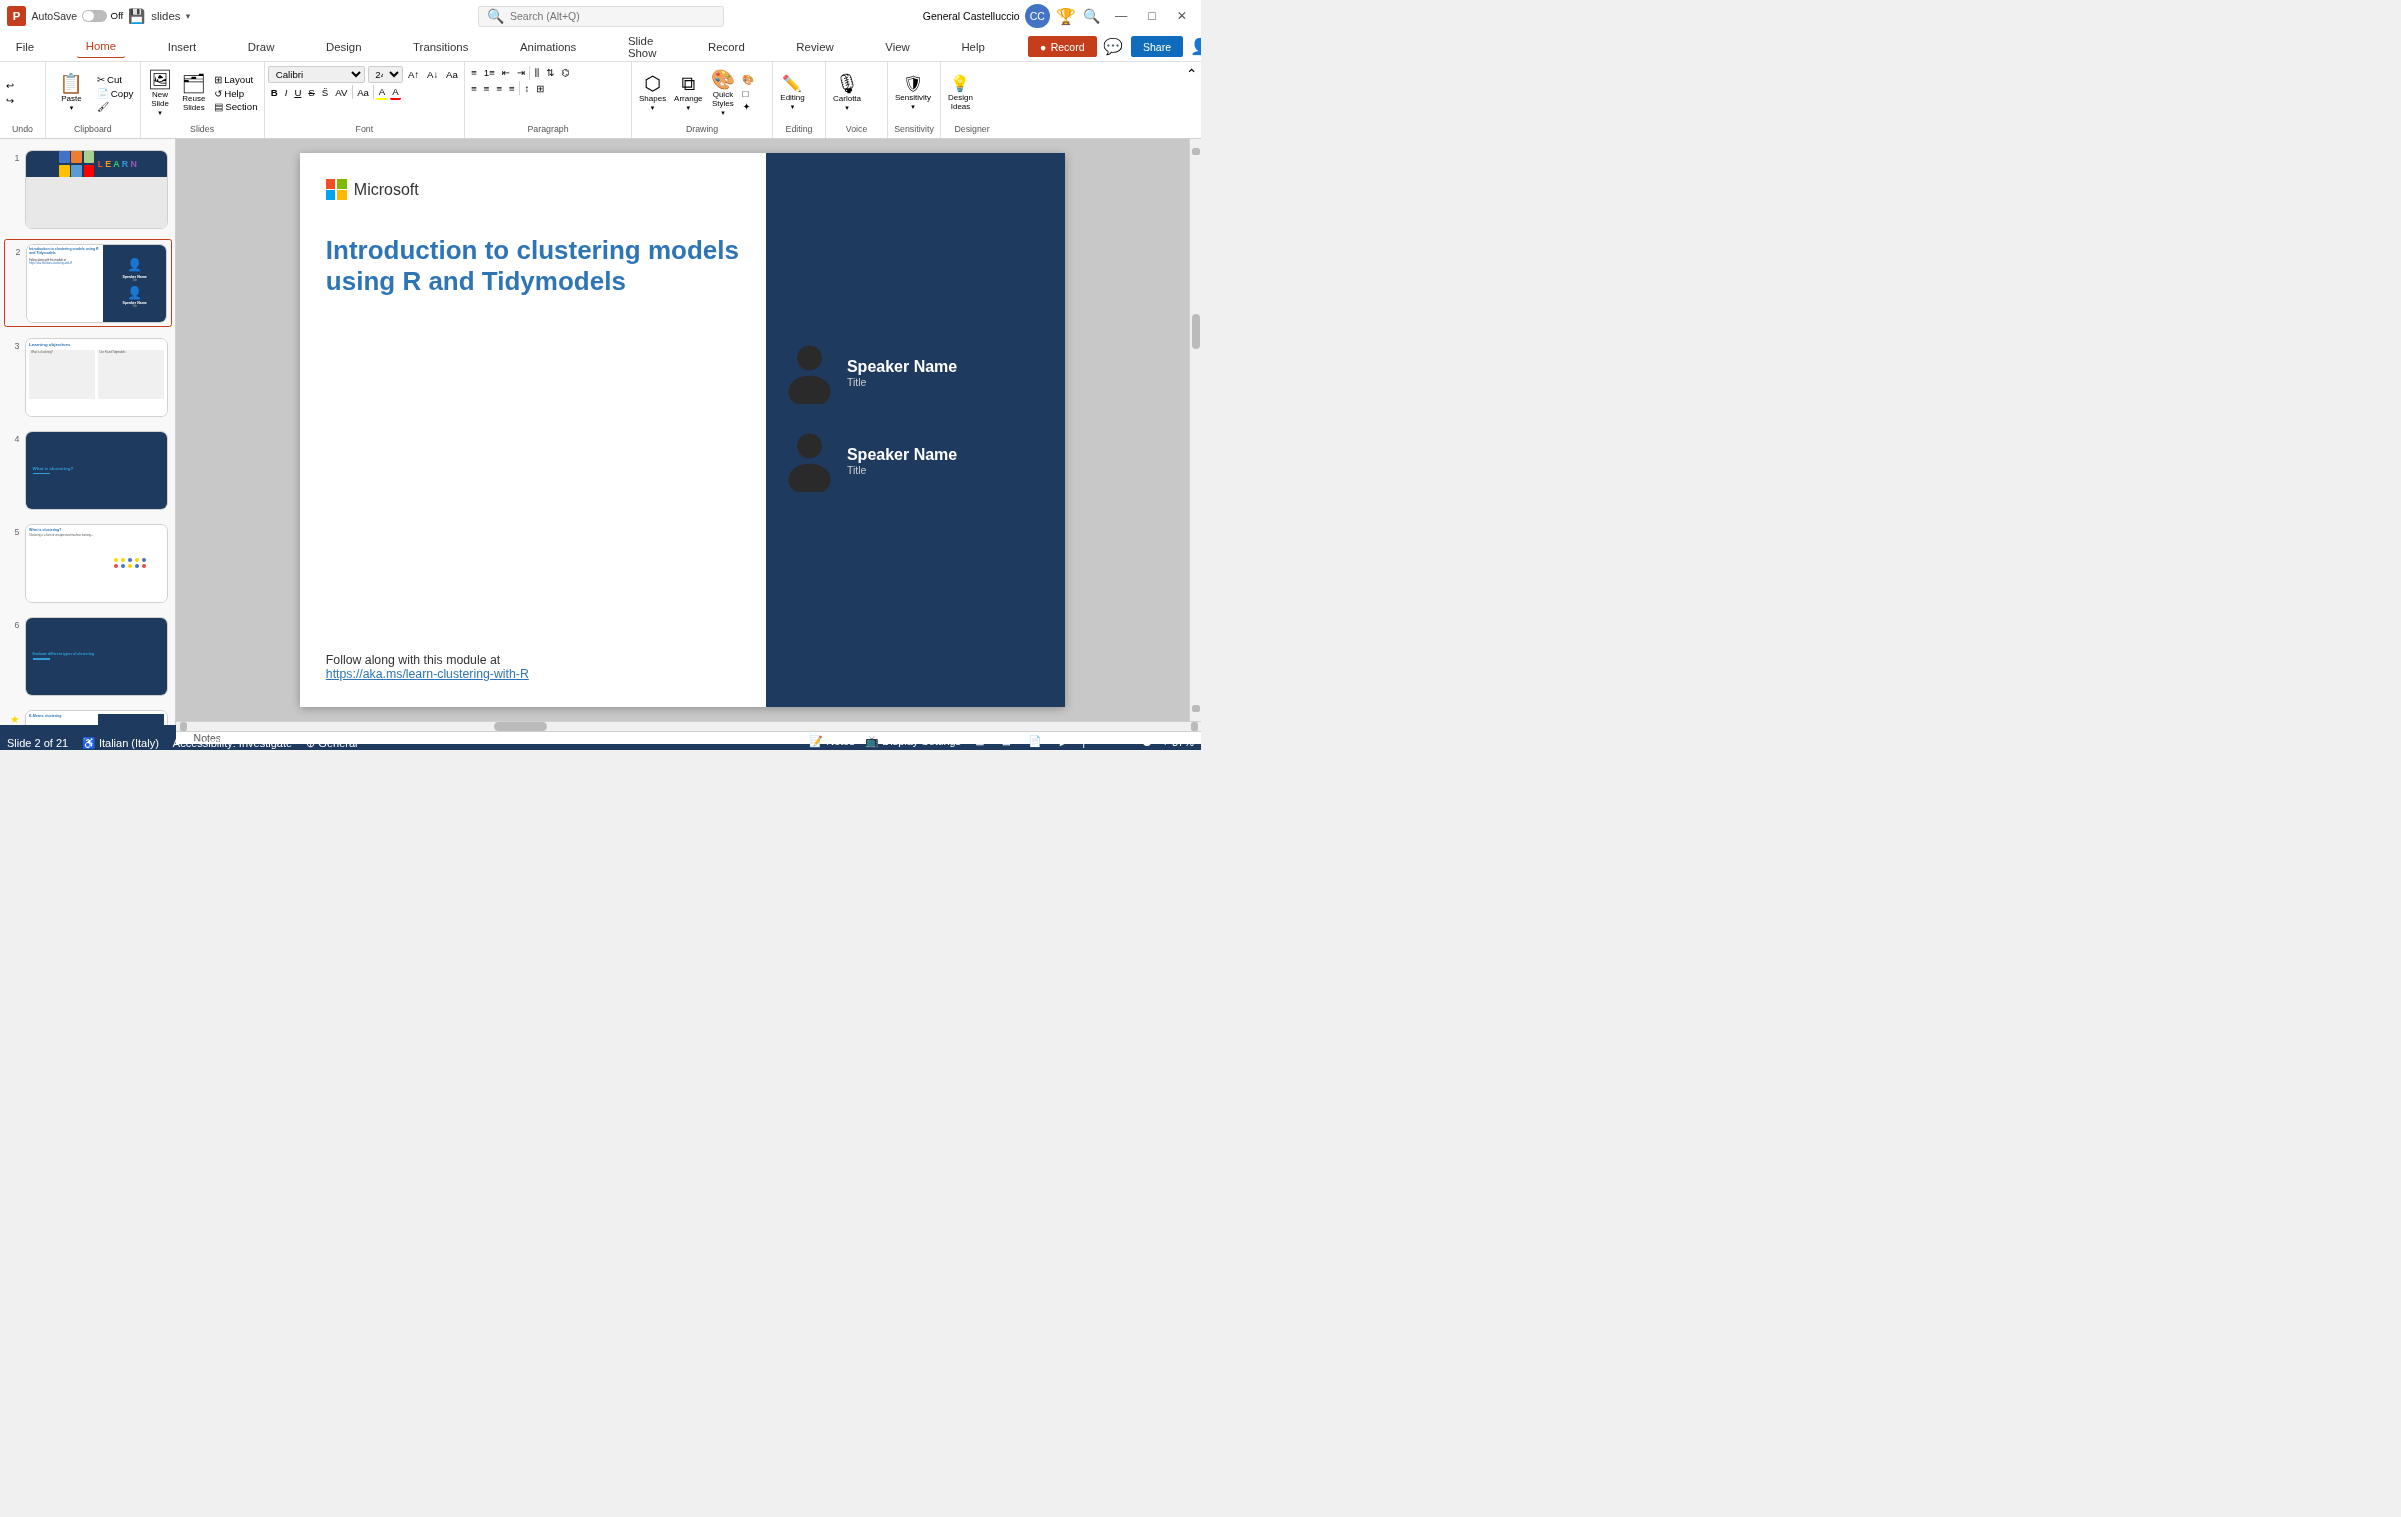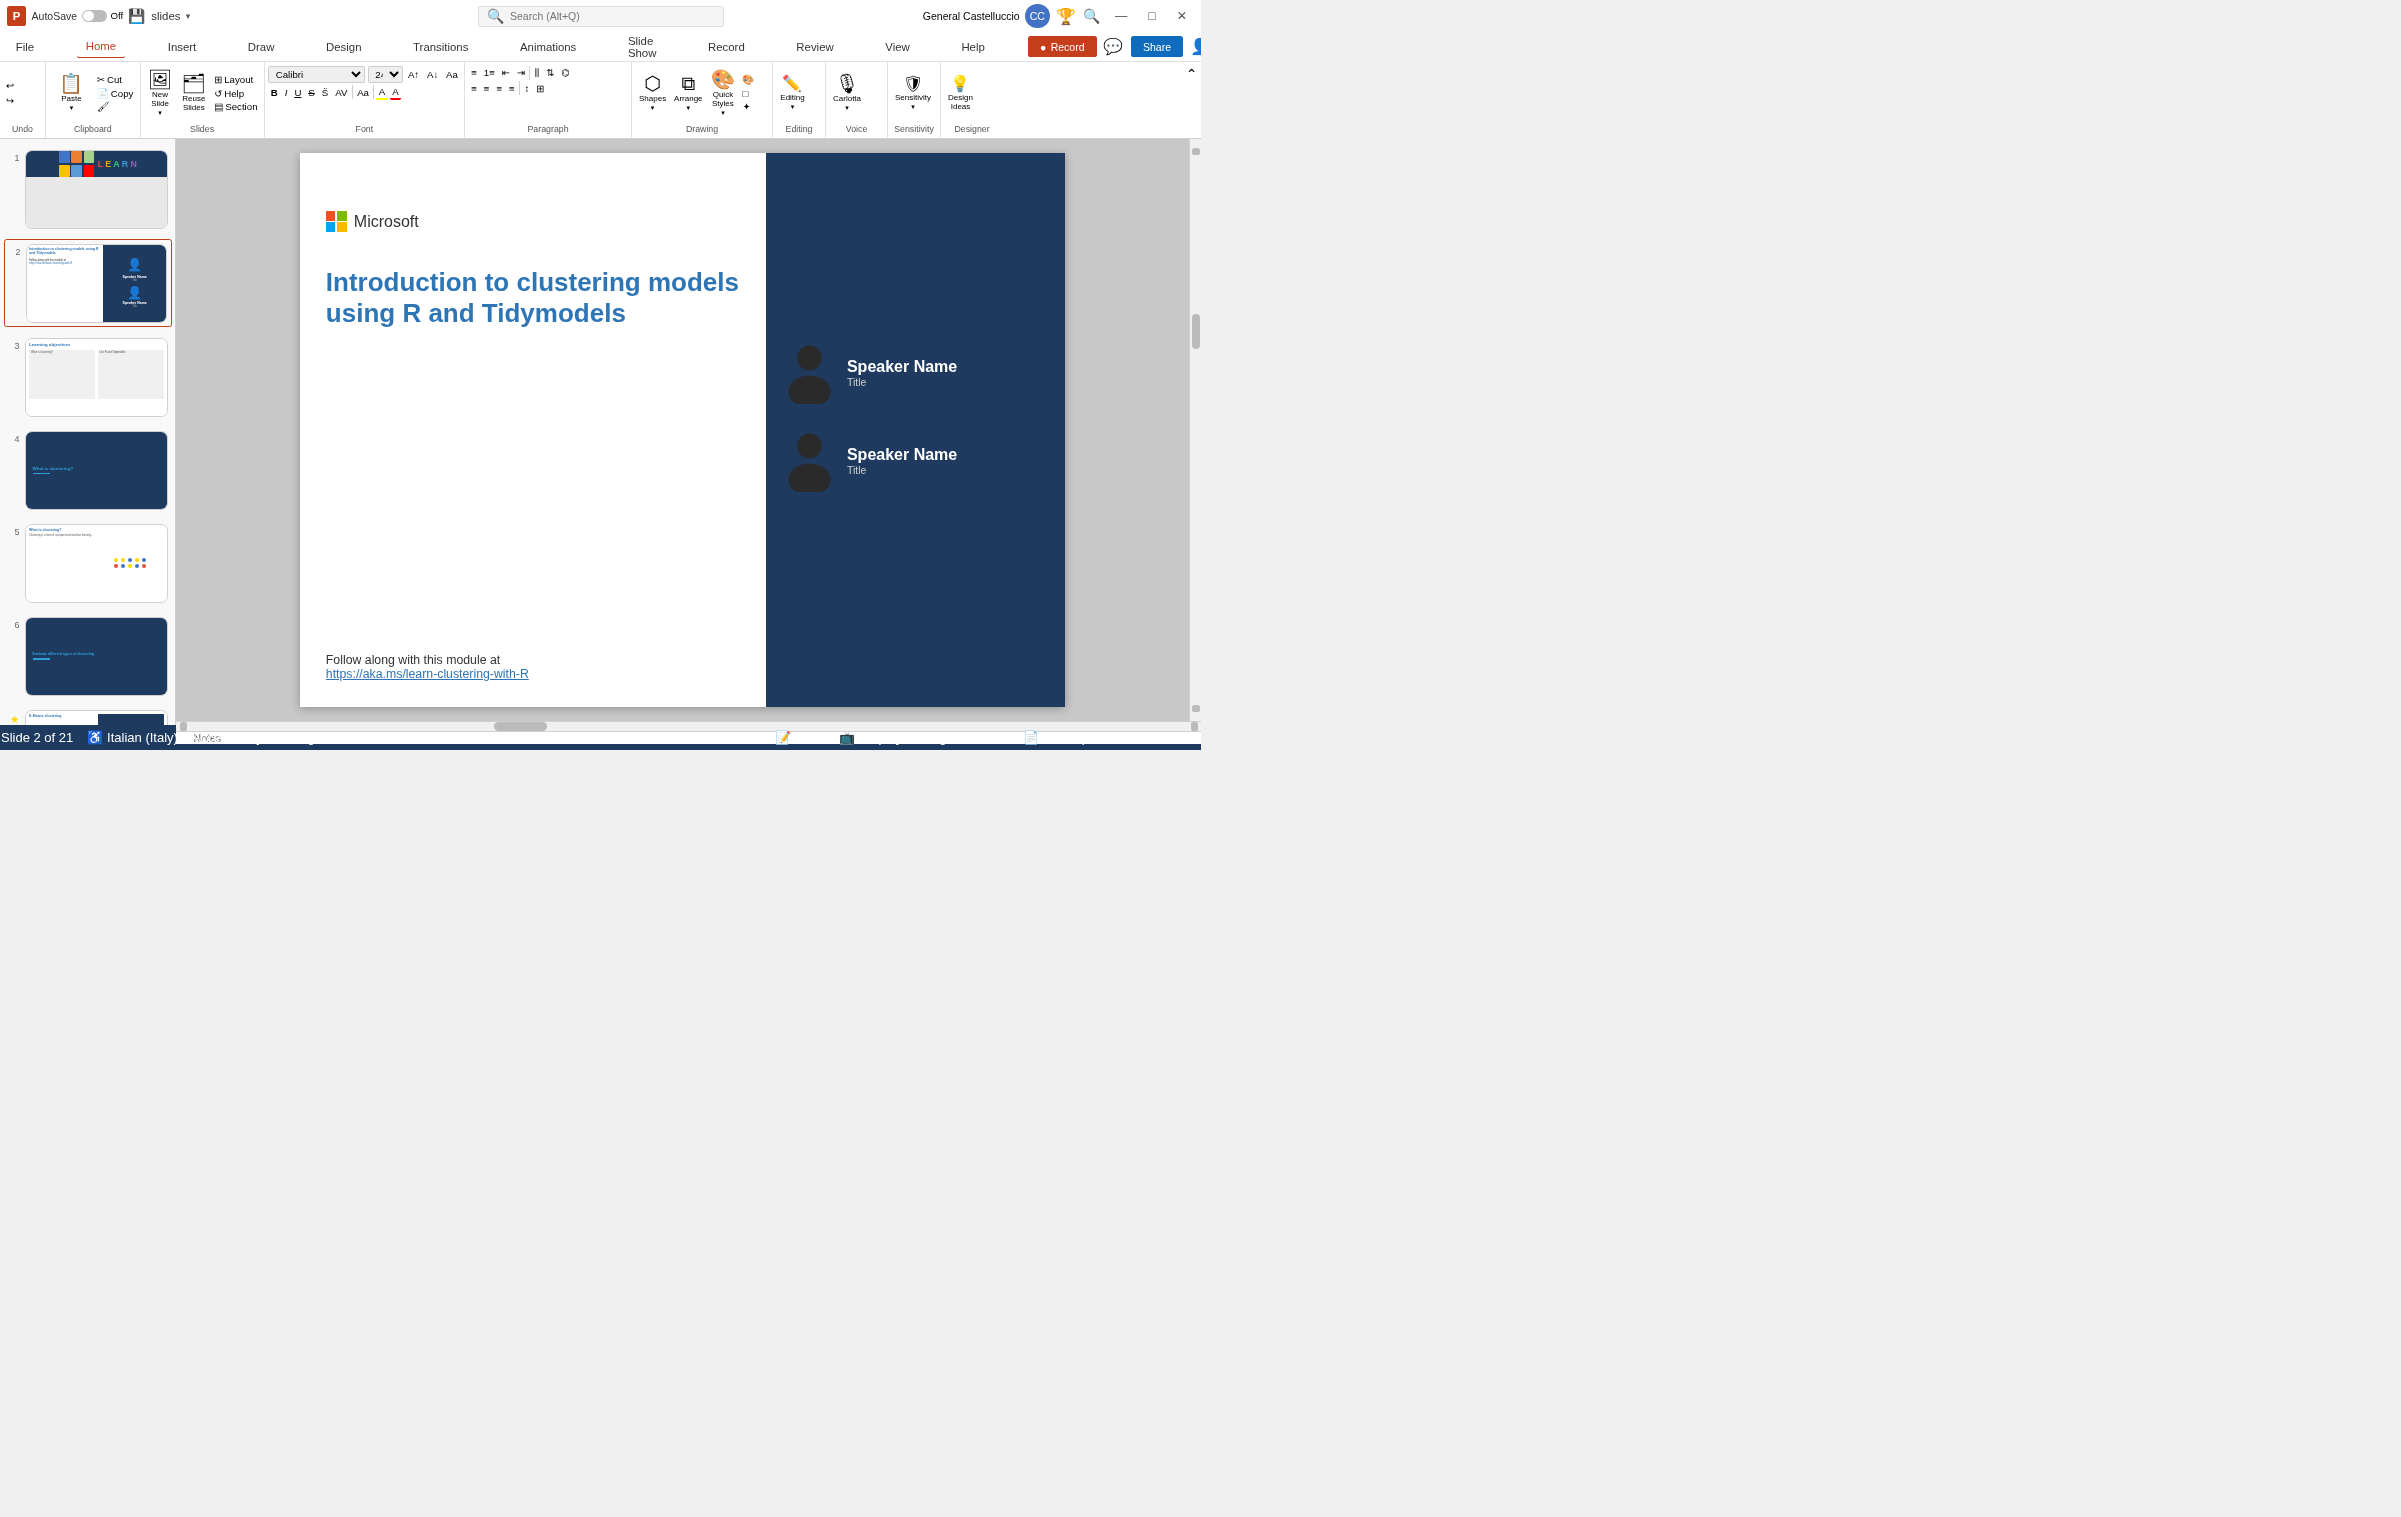--- a/index.html
+++ b/index.html
@@ -78,21 +78,21 @@
     
     .slide-left {
       flex: 1.05; background: white; padding: 26px 26px; position: relative;
       display: flex; flex-direction: column;
     }
     .slide-right {
       width: 299px; background: #1e3a5f; display: flex; flex-direction: column;
       align-items: center; justify-content: center; padding: 17.6px;
     }
     
-    .ms-logo { display: flex; align-items: center; gap: 7px; margin-bottom: 35px; margin-top: 32px; }
+    .ms-logo { display: flex; align-items: center; gap: 7px; margin-bottom: 35px; }
     .ms-grid { display: grid; grid-template-columns: 1fr 1fr; gap: 1.8px; width: 21px; height: 21px; }
     .ms-grid-cell { }
     .ms-red { background: #f25022; }
     .ms-green { background: #7fba00; }
     .ms-blue { background: #00a4ef; }
     .ms-yellow { background: #ffb900; }
     .ms-text { font-size: 16px; color: #333; font-weight: 300; }
     
     .slide-title {
       font-size: 26px; font-weight: bold; color: #2e75b6; line-height: 1.2;
@@ -103,22 +103,22 @@
     
     
     .speaker-card { display: flex; align-items: center; gap: 10.5px; margin-bottom: 26px; width: 100%; }
     .speaker-avatar { width: 53px; height: 62px; display: flex; align-items: flex-end; justify-content: center; }
     .speaker-info { }
     .speaker-name { font-size: 16px; font-weight: bold; color: white; }
     .speaker-title { font-size: 10.5px; color: #ccc; }
     
     
     .status-bar {
-      display: flex; align-items: center; background: #1e3a5f; height: 24.6px;
-      padding: 0 1px; gap: 14px; color: white; font-size: 13px;
+      display: flex; align-items: flex-end; background: #1e3a5f; height: 24.6px;
+      padding: 0 7px; gap: 14px; color: white; font-size: 11px;
     }
     .status-left { display: flex; gap: 14px; }
     .status-right { margin-left: auto; display: flex; gap: 10.5px; align-items: center; }
     .view-btn { cursor: pointer; padding: 1.8px 3.5px; }
     .zoom-control { display: flex; align-items: center; gap: 3.5px; }
     .zoom-slider { width: 53px; height: 3.5px; background: rgba(255,255,255,0.3); border-radius: 1.8px; position: relative; }
     .zoom-thumb { width: 8.8px; height: 8.8px; background: white; border-radius: 50%; position: absolute; top: -2.6px; left: 70%; }
     
     .slide-star { color: #ffd700; font-size: 10.5px; }
     

